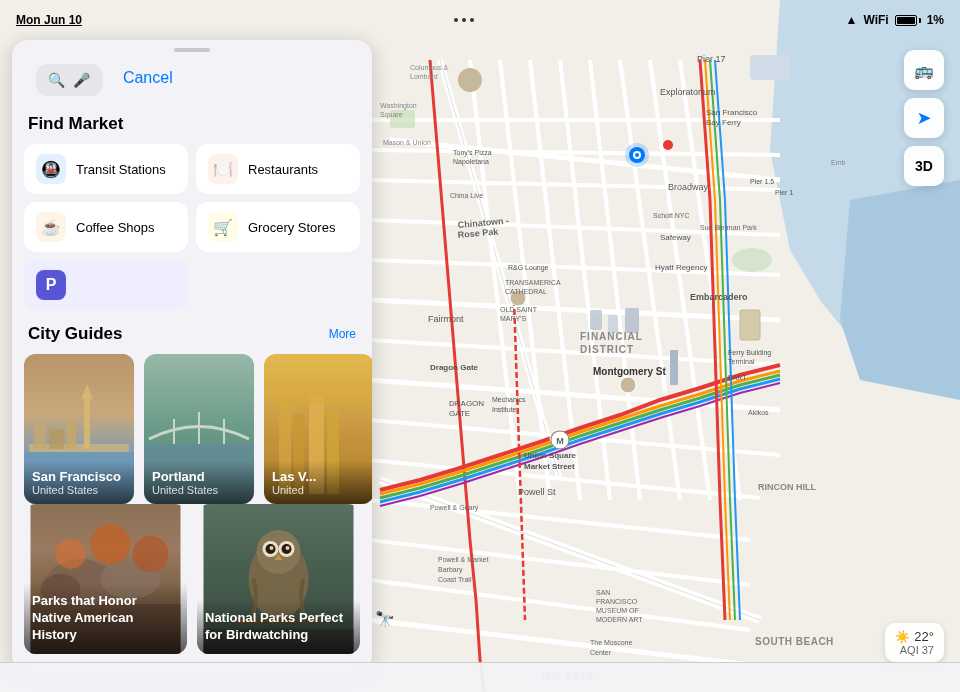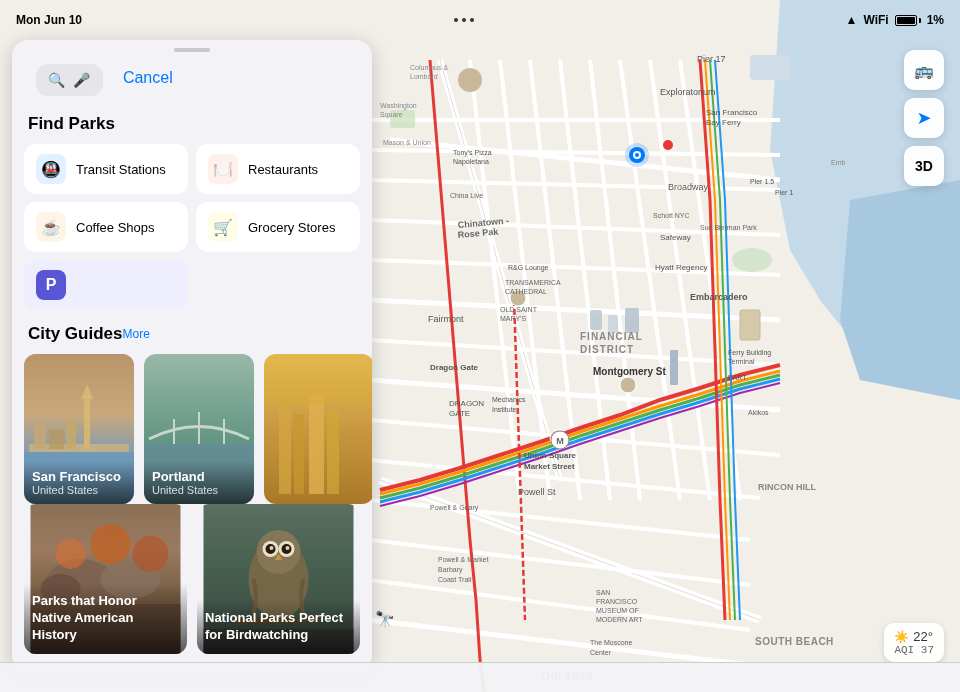--- a/index.html
+++ b/index.html
@@ -36,20 +36,21 @@
       display: flex;
       align-items: center;
       justify-content: space-between;
       padding: 0 16px;
       z-index: 100;
     }
     .status-left {
       font-size: 12px;
       font-weight: 600;
       color: #000;
+      text-decoration: underline;
     }
     .status-center {
       display: flex;
       gap: 4px;
     }
     .status-dot {
       width: 4px; height: 4px;
       border-radius: 50%;
       background: #333;
     }
@@ -188,20 +189,21 @@
     .nearby-label {
       font-size: 13px;
       font-weight: 500;
       color: #000;
     }
 
     
     .guides-header {
       display: flex;
       align-items: center;
+      justify-content: space-between;
       padding: 14px 16px 10px;
     }
     .guides-title {
       font-size: 17px;
       font-weight: 600;
       color: #000;
     }
     .more-link {
       font-size: 12px;
       color: #007aff;
@@ -311,21 +313,20 @@
       z-index: 60;
       text-align: right;
     }
     .weather-temp {
       font-size: 13px;
       font-weight: 500;
     }
     .weather-aqi {
       font-size: 11px;
       color: #666;
-      font-family: Liberation Mono, monospace;
     }
 
     
     .bottom-bar {
       position: absolute;
       bottom: 0;
       left: 0; right: 0;
       height: 30px;
       background: rgba(242,242,247,0.95);
       border-top: 0.5px solid rgba(0,0,0,0.15);
@@ -561,21 +562,21 @@
   <div class="search-row">
     <div class="search-bar">
       <span class="search-icon-wrap">🔍</span>
       <span class="mic-icon">🎤</span>
     </div>
     <span class="cancel-btn">Cancel</span>
   </div>
 
   <div class="panel-content">
 
-    <div class="section-title">Find Parks</div>
+    <div class="section-title">Find Market</div>
 
     <div class="nearby-grid">
 
       <div class="nearby-item">
         <div class="nearby-icon" style="background:#e3f0ff;">
           <span>🚇</span>
         </div>
         <span class="nearby-label">Transit Stations</span>
       </div>
 
@@ -679,20 +680,24 @@
           </defs>
           <rect width="110" height="150" fill="url(#lvGrad)"></rect>
 
           <rect x="15" y="50" width="12" height="90" fill="#d4a840" opacity="0.7"></rect>
           <rect x="30" y="60" width="10" height="80" fill="#c89830" opacity="0.7"></rect>
           <rect x="45" y="40" width="15" height="100" fill="#e0b050" opacity="0.8"></rect>
           <rect x="63" y="55" width="12" height="85" fill="#d0a838" opacity="0.7"></rect>
 
           <rect x="0" y="0" width="110" height="50" fill="#d8a828" opacity="0.3"></rect>
         </svg>
+        <div class="city-card-overlay">
+          <div class="city-name">Las V...</div>
+          <div class="city-country">United</div>
+        </div>
       </div>
     </div>
 
 
     <div class="love-section">
       <div class="love-grid">
 
         <div class="love-card">
           <svg viewBox="0 0 150 150" style="width:100%;height:100%;" xmlns="http://www.w3.org/2000/svg">
             <defs>

